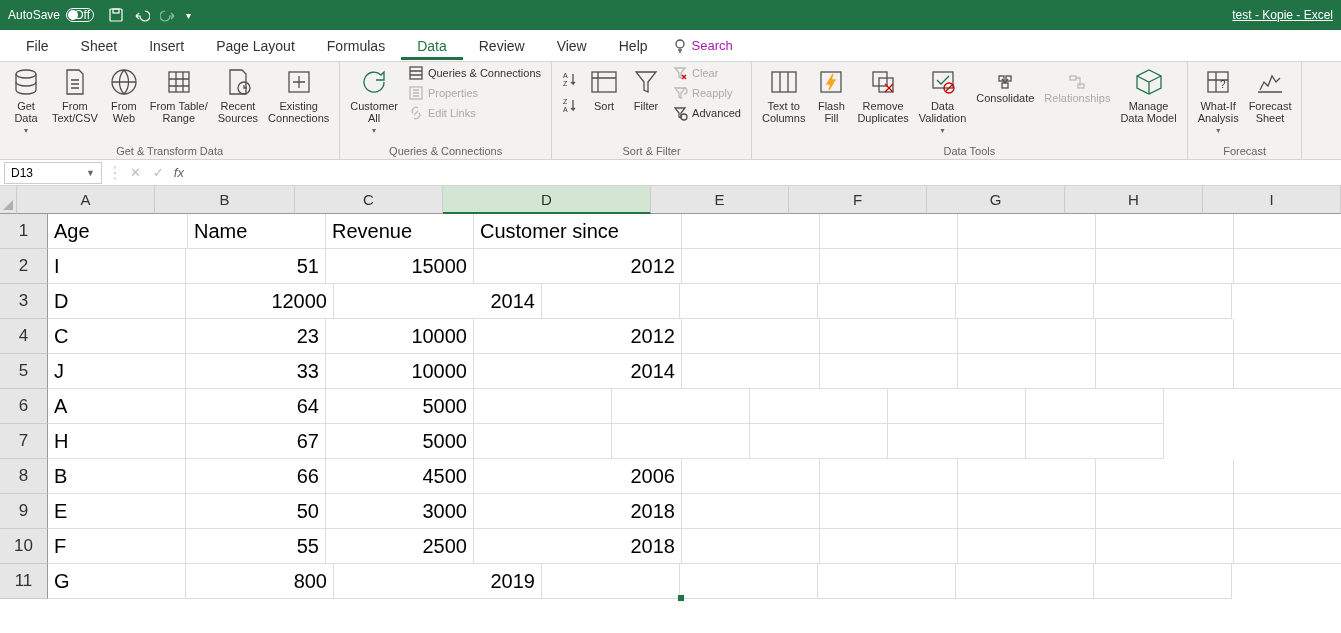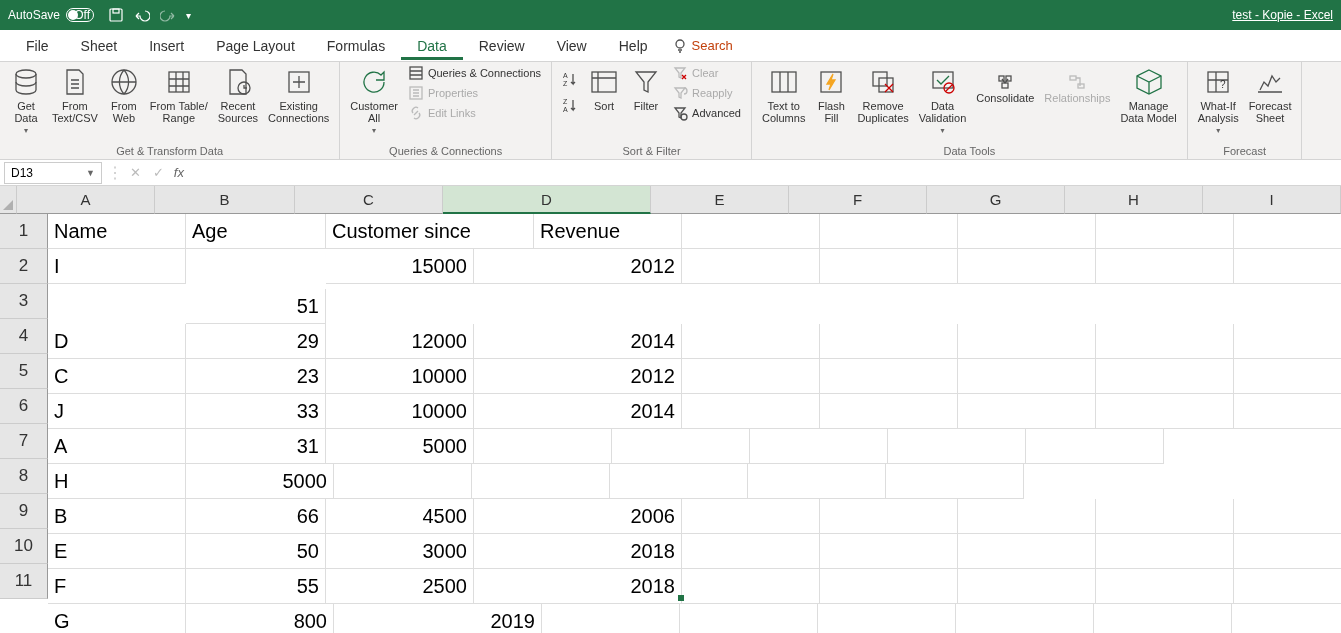--- a/index.html
+++ b/index.html
@@ -12,21 +12,21 @@
 .toggle::after { content: ""; width: 10px; height: 10px; background: #fff; border-radius: 50%; position: absolute; left: 1px; }
 .toggle-label { font-size: 12px; position: absolute; right: 3px; }
 .qat { display: flex; gap: 10px; margin-left: 14px; align-items: center; }
 .qat-icon { width: 16px; height: 16px; fill: none; stroke: #fff; stroke-width: 1.2; }
 .title-center { flex: 1; text-align: right; text-decoration: underline; }
 
 
 .menu-bar { background: #fff; height: 32px; display: flex; align-items: center; padding: 0 10px; border-bottom: 1px solid #d4d4d4; }
 .menu-item { padding: 6px 16px; font-size: 14px; color: #333; cursor: pointer; }
 .menu-item.active { color: #217346; border-bottom: 3px solid #217346; padding-bottom: 3px; }
-.tell-me { display: flex; align-items: center; gap: 4px; margin-left: 8px; color: #c2410c; font-size: 13px; }
+.tell-me { display: flex; align-items: center; gap: 4px; margin-left: 8px; color: #a21caf; font-size: 13px; }
 
 
 .ribbon { background: #f3f2f1; height: 98px; display: flex; border-bottom: 1px solid #d4d4d4; }
 .ribbon-group { border-right: 1px solid #d4d4d4; padding: 2px 6px 0; display: flex; flex-direction: column; }
 .ribbon-group-content { flex: 1; display: flex; align-items: flex-start; gap: 2px; }
 .ribbon-group-label { text-align: center; font-size: 11px; color: #666; padding: 2px 0; }
 .ribbon-button { display: flex; flex-direction: column; align-items: center; justify-content: flex-start; padding: 2px 4px; min-width: 40px; cursor: pointer; text-align: center; font-size: 11px; color: #333; gap: 2px; }
 .ribbon-button.disabled { color: #aaa; }
 .ribbon-button .icon { width: 32px; height: 32px; }
 .ribbon-small-stack { display: flex; flex-direction: column; gap: 2px; justify-content: center; }
@@ -395,44 +395,43 @@
         <div class="row-header">7</div>
         <div class="row-header">8</div>
         <div class="row-header">9</div>
         <div class="row-header">10</div>
         <div class="row-header">11</div>
       </div>
     <div class="cells" id="cells">
 
       <div class="fill-handle" id="fill-handle" style="left: 630px; top: 381px;"></div>
     <div class="row">
+          <div class="cell txt" style="width: 140px;">Age</div>
           <div class="cell txt" style="width: 138px;">Name</div>
-          <div class="cell txt" style="width: 140px;">Age</div>
+          <div class="cell txt" style="width: 148px;">Revenue</div>
           <div class="cell txt" style="width: 208px;">Customer since</div>
-          <div class="cell txt" style="width: 148px;">Revenue</div>
           <div class="cell txt" style="width: 138px;"></div>
           <div class="cell txt" style="width: 138px;"></div>
           <div class="cell txt" style="width: 138px;"></div>
           <div class="cell txt" style="width: 138px;"></div>
           <div class="cell txt" style="width: 138px;"></div>
         </div>
         <div class="row">
           <div class="cell txt" style="width: 138px;">I</div>
-          <div class="cell num" style="width: 140px; margin-top: 40px;">51</div>
+          <div class="cell num" style="width: 140px;">51</div>
           <div class="cell num" style="width: 148px;">15000</div>
           <div class="cell num" style="width: 208px;">2012</div>
           <div class="cell txt" style="width: 138px;"></div>
           <div class="cell txt" style="width: 138px;"></div>
           <div class="cell txt" style="width: 138px;"></div>
           <div class="cell txt" style="width: 138px;"></div>
           <div class="cell txt" style="width: 138px;"></div>
         </div>
         <div class="row">
           <div class="cell txt" style="width: 138px;">D</div>
-          <div class="cell num" style="width: 140px;">29</div>
           <div class="cell num" style="width: 148px;">12000</div>
           <div class="cell num" style="width: 208px;">2014</div>
           <div class="cell txt" style="width: 138px;"></div>
           <div class="cell txt" style="width: 138px;"></div>
           <div class="cell txt" style="width: 138px;"></div>
           <div class="cell txt" style="width: 138px;"></div>
           <div class="cell txt" style="width: 138px;"></div>
         </div>
         <div class="row">
           <div class="cell txt" style="width: 138px;">C</div>
@@ -451,30 +450,31 @@
           <div class="cell num" style="width: 148px;">10000</div>
           <div class="cell num" style="width: 208px;">2014</div>
           <div class="cell txt" style="width: 138px;"></div>
           <div class="cell txt" style="width: 138px;"></div>
           <div class="cell txt" style="width: 138px;"></div>
           <div class="cell txt" style="width: 138px;"></div>
           <div class="cell txt" style="width: 138px;"></div>
         </div>
         <div class="row">
           <div class="cell txt" style="width: 138px;">A</div>
-          <div class="cell num" style="width: 140px;">31</div>
+          <div class="cell num" style="width: 140px;">64</div>
           <div class="cell num" style="width: 148px;">5000</div>
           <div class="cell txt" style="width: 138px;"></div>
           <div class="cell txt" style="width: 138px;"></div>
           <div class="cell txt" style="width: 138px;"></div>
           <div class="cell txt" style="width: 138px;"></div>
           <div class="cell txt" style="width: 138px;"></div>
         </div>
         <div class="row">
           <div class="cell txt" style="width: 138px;">H</div>
+          <div class="cell num" style="width: 140px;">67</div>
           <div class="cell num" style="width: 148px;">5000</div>
           <div class="cell txt" style="width: 138px;"></div>
           <div class="cell txt" style="width: 138px;"></div>
           <div class="cell txt" style="width: 138px;"></div>
           <div class="cell txt" style="width: 138px;"></div>
           <div class="cell txt" style="width: 138px;"></div>
         </div>
         <div class="row">
           <div class="cell txt" style="width: 138px;">B</div>
           <div class="cell num" style="width: 140px;">66</div>

